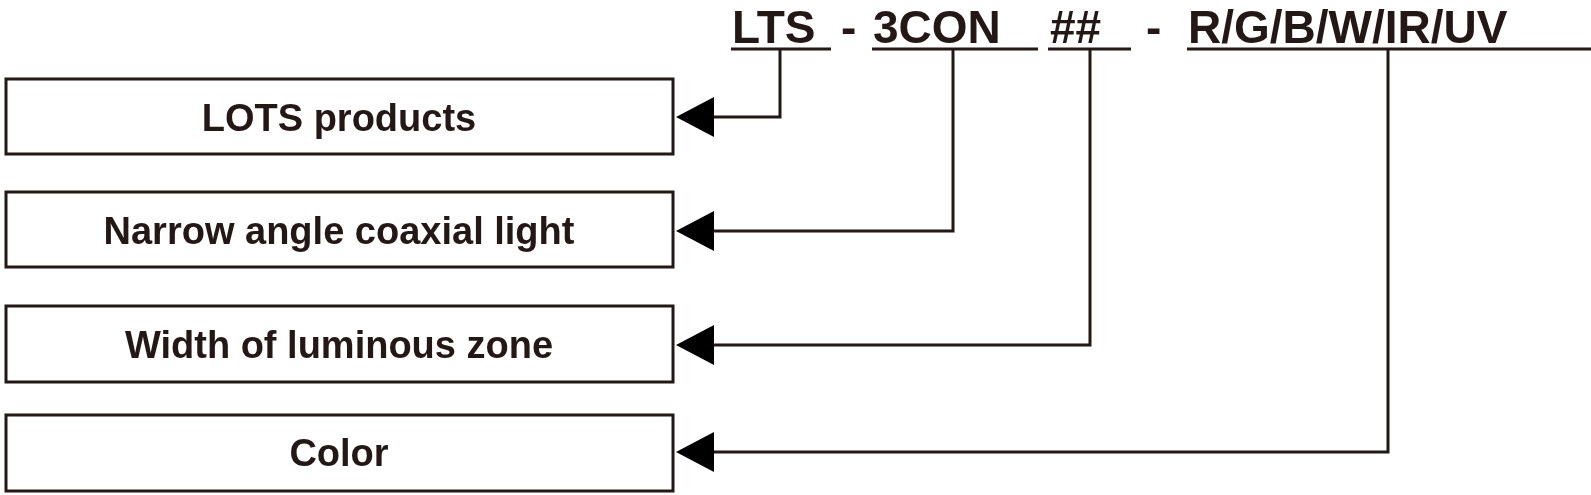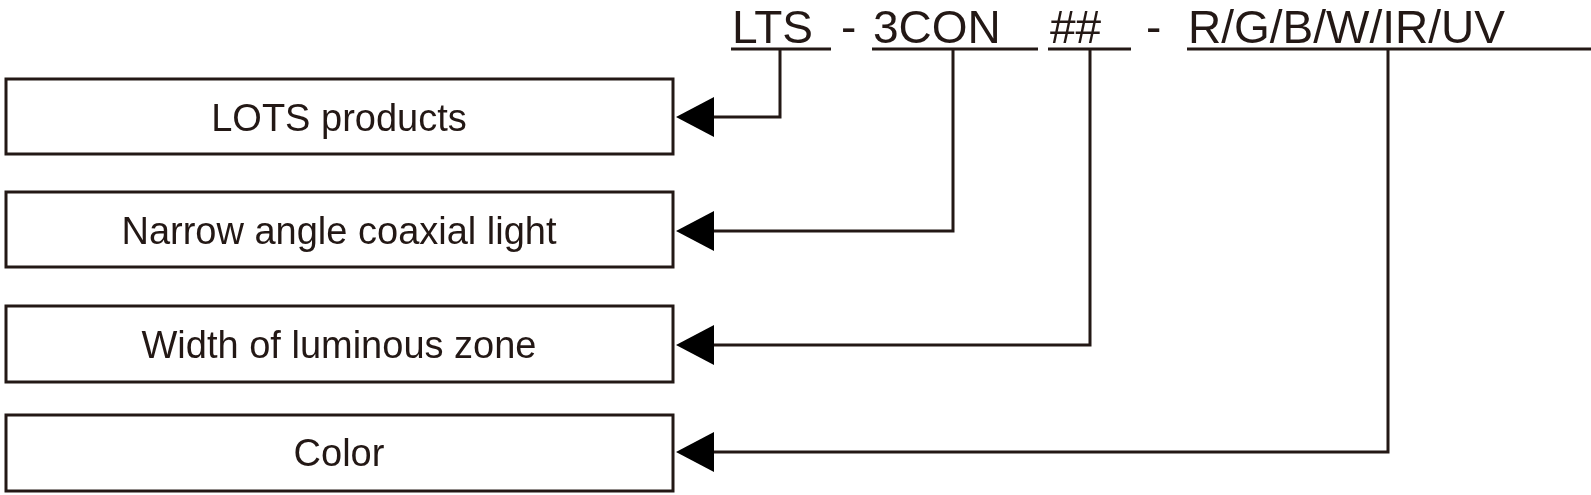--- a/index.html
+++ b/index.html
@@ -8,20 +8,21 @@
     padding: 0;
     background: #ffffff;
   }
   #canvas {
     position: relative;
     width: 1591px;
     height: 495px;
     background: #ffffff;
     overflow: hidden;
     font-family: "Liberation Sans", sans-serif;
+    font-weight: bold;
   }
   #diagram-svg {
     position: absolute;
     left: 0;
     top: 0;
     width: 1591px;
     height: 495px;
     display: block;
   }
   .code-token {

